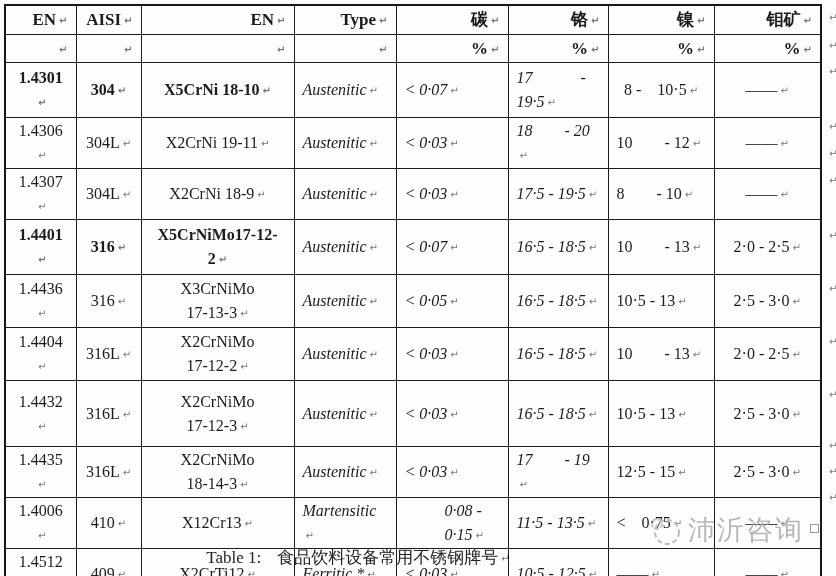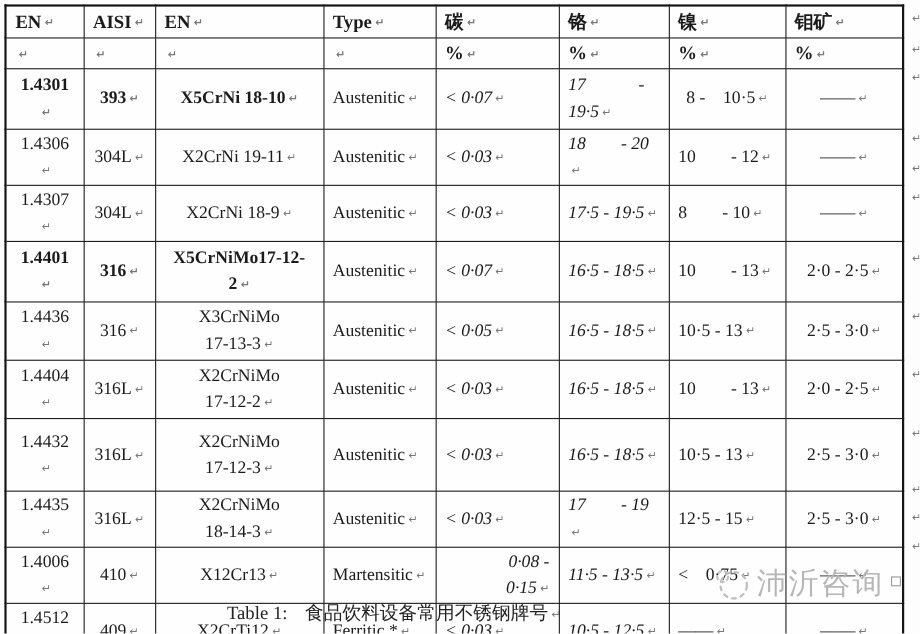--- a/index.html
+++ b/index.html
@@ -14,30 +14,30 @@
     border-collapse:collapse;table-layout:fixed;width:818px;
     background:#fefefe;
   }
   .tbl td,.tbl th{
     border:1px solid #1c1c1c;
     font-size:16px;font-weight:normal;
     padding:1px 8px;vertical-align:middle;line-height:1.5;
     overflow:hidden;
   }
   .tbl{border:2px solid #161616;}
-  .tbl thead th{text-align:left;font-weight:bold;font-size:17px;}
+  .tbl thead th{text-align:right;font-weight:bold;font-size:17px;}
   .txt{white-space:pre-wrap;}
   .pmark{
     font-family:"DejaVu Sans",sans-serif;
     font-size:10px;color:#777;margin-left:3px;
     display:inline-block;transform:translateY(-1px);
   }
   .col-en,.col-aisi{text-align:center;}
   .col-name{text-align:center;}
-  .col-type{text-align:left;}
+  .col-type{text-align:left;font-style:italic;}
   .col-c{text-align:left;font-style:italic;}
   .col-cr{text-align:left;font-style:italic;}
   .col-ni{text-align:left;}
   .col-mo{text-align:center;}
   tr.bold-grade .col-en,tr.bold-grade .col-aisi,tr.bold-grade .col-name{font-weight:bold;}
   .hdr-empty{text-align:center;}
   .sidemarks{
     position:absolute;left:826px;top:4px;width:10px;
     display:flex;flex-direction:column;
   }
@@ -95,21 +95,21 @@
         <th class="hdr-empty"><span class="pmark">↵</span></th>
         <th><span class="txt">%</span><span class="pmark">↵</span></th>
         <th><span class="txt">%</span><span class="pmark">↵</span></th>
         <th><span class="txt">%</span><span class="pmark">↵</span></th>
         <th><span class="txt">%</span><span class="pmark">↵</span></th>
       </tr>
     </thead>
     <tbody id="tbody">
         <tr class="bold-grade" style="height: 55px;">
           <td class="col-en"><span class="txt">1.4301</span><span class="pmark">↵</span></td>
-          <td class="col-aisi"><span class="txt">393</span><span class="pmark">↵</span></td>
+          <td class="col-aisi"><span class="txt">304</span><span class="pmark">↵</span></td>
           <td class="col-name"><span class="txt">X5CrNi 18-10</span><span class="pmark">↵</span></td>
           <td class="col-type"><span class="txt">Austenitic</span><span class="pmark">↵</span></td>
           <td class="col-c"><span class="txt">&lt; 0·07</span><span class="pmark">↵</span></td>
           <td class="col-cr"><span class="txt">17            -
 19·5</span><span class="pmark">↵</span></td>
           <td class="col-ni" style="text-align: center;"><span class="txt">8 -    10·5</span><span class="pmark">↵</span></td>
           <td class="col-mo"><span class="txt">——</span><span class="pmark">↵</span></td>
         </tr>
         <tr style="height: 27px;">
           <td class="col-en"><span class="txt">1.4306</span><span class="pmark">↵</span></td>
@@ -184,21 +184,21 @@
           <td class="col-c"><span class="txt">&lt; 0·03</span><span class="pmark">↵</span></td>
           <td class="col-cr"><span class="txt">17        - 19</span><span class="pmark">↵</span></td>
           <td class="col-ni"><span class="txt">12·5 - 15</span><span class="pmark">↵</span></td>
           <td class="col-mo"><span class="txt">2·5 - 3·0</span><span class="pmark">↵</span></td>
         </tr>
         <tr style="height: 26px; margin-left: 42px;">
           <td class="col-en"><span class="txt">1.4006</span><span class="pmark">↵</span></td>
           <td class="col-aisi"><span class="txt">410</span><span class="pmark">↵</span></td>
           <td class="col-name"><span class="txt">X12Cr13</span><span class="pmark">↵</span></td>
           <td class="col-type"><span class="txt">Martensitic</span><span class="pmark">↵</span></td>
-          <td class="col-c" style="text-align: right; padding-left: 48px;"><span class="txt">0·08 - 0·15</span><span class="pmark">↵</span></td>
+          <td class="col-c" style="text-align: left; padding-left: 48px;"><span class="txt">0·08 - 0·15</span><span class="pmark">↵</span></td>
           <td class="col-cr"><span class="txt">11·5 - 13·5</span><span class="pmark">↵</span></td>
           <td class="col-ni"><span class="txt">&lt;    0·75</span><span class="pmark">↵</span></td>
           <td class="col-mo"><span class="txt">——</span><span class="pmark">↵</span></td>
         </tr>
         <tr style="height: 26px;">
           <td class="col-en"><span class="txt">1.4512</span><span class="pmark">↵</span></td>
           <td class="col-aisi"><span class="txt">409</span><span class="pmark">↵</span></td>
           <td class="col-name"><span class="txt">X2CrTi12</span><span class="pmark">↵</span></td>
           <td class="col-type"><span class="txt">Ferritic *</span><span class="pmark">↵</span></td>
           <td class="col-c"><span class="txt">&lt; 0·03</span><span class="pmark">↵</span></td>

